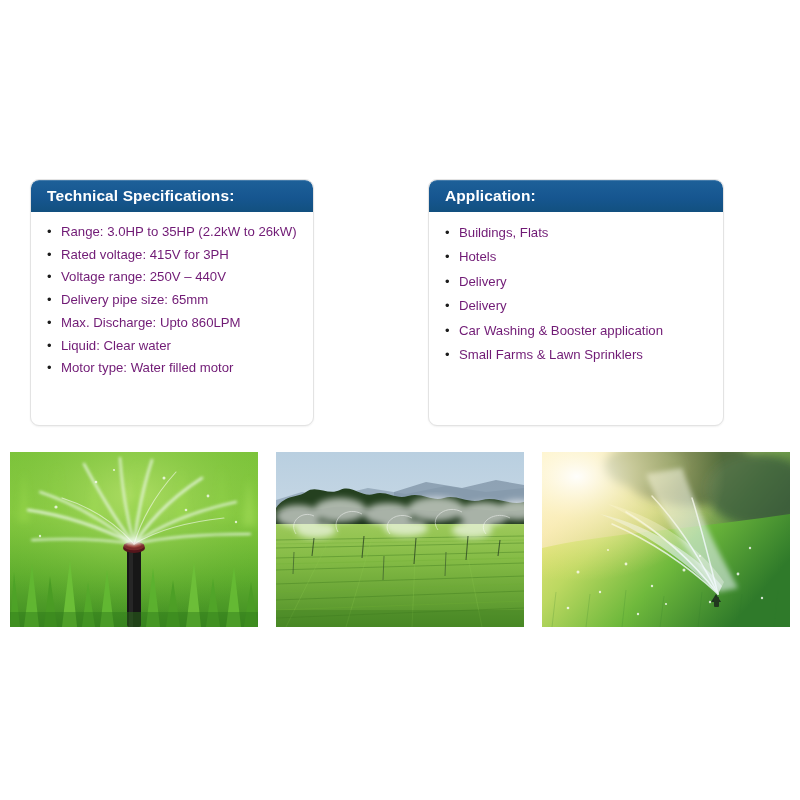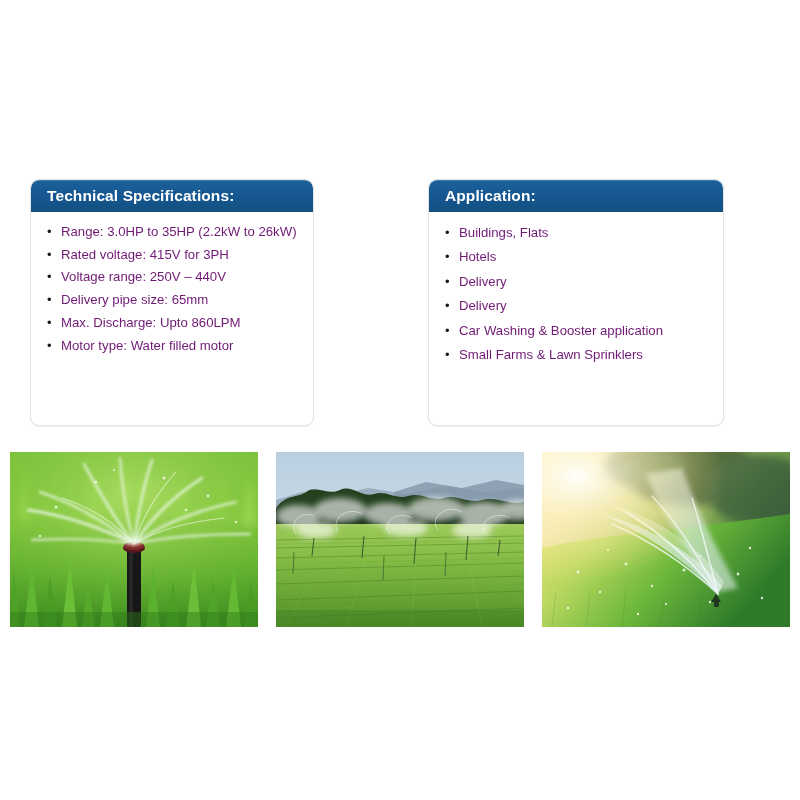--- a/index.html
+++ b/index.html
@@ -123,20 +123,21 @@
     <div class="panel-header">
       <span class="panel-title">Technical Specifications:</span>
     </div>
     <div class="panel-body">
       <ul class="bullet-list">
         <li class="bullet-item">Range: 3.0HP to 35HP (2.2kW to 26kW)</li>
         <li class="bullet-item">Rated voltage: 415V for 3PH</li>
         <li class="bullet-item">Voltage range: 250V – 440V</li>
         <li class="bullet-item">Delivery pipe size: 65mm</li>
         <li class="bullet-item">Max. Discharge: Upto 860LPM</li>
+        <li class="bullet-item">Liquid: Clear water</li>
         <li class="bullet-item">Motor type: Water filled motor</li>
       </ul>
     </div>
   </section>
 
   <section class="panel" id="panel-application">
     <div class="panel-header">
       <span class="panel-title">Application:</span>
     </div>
     <div class="panel-body">

